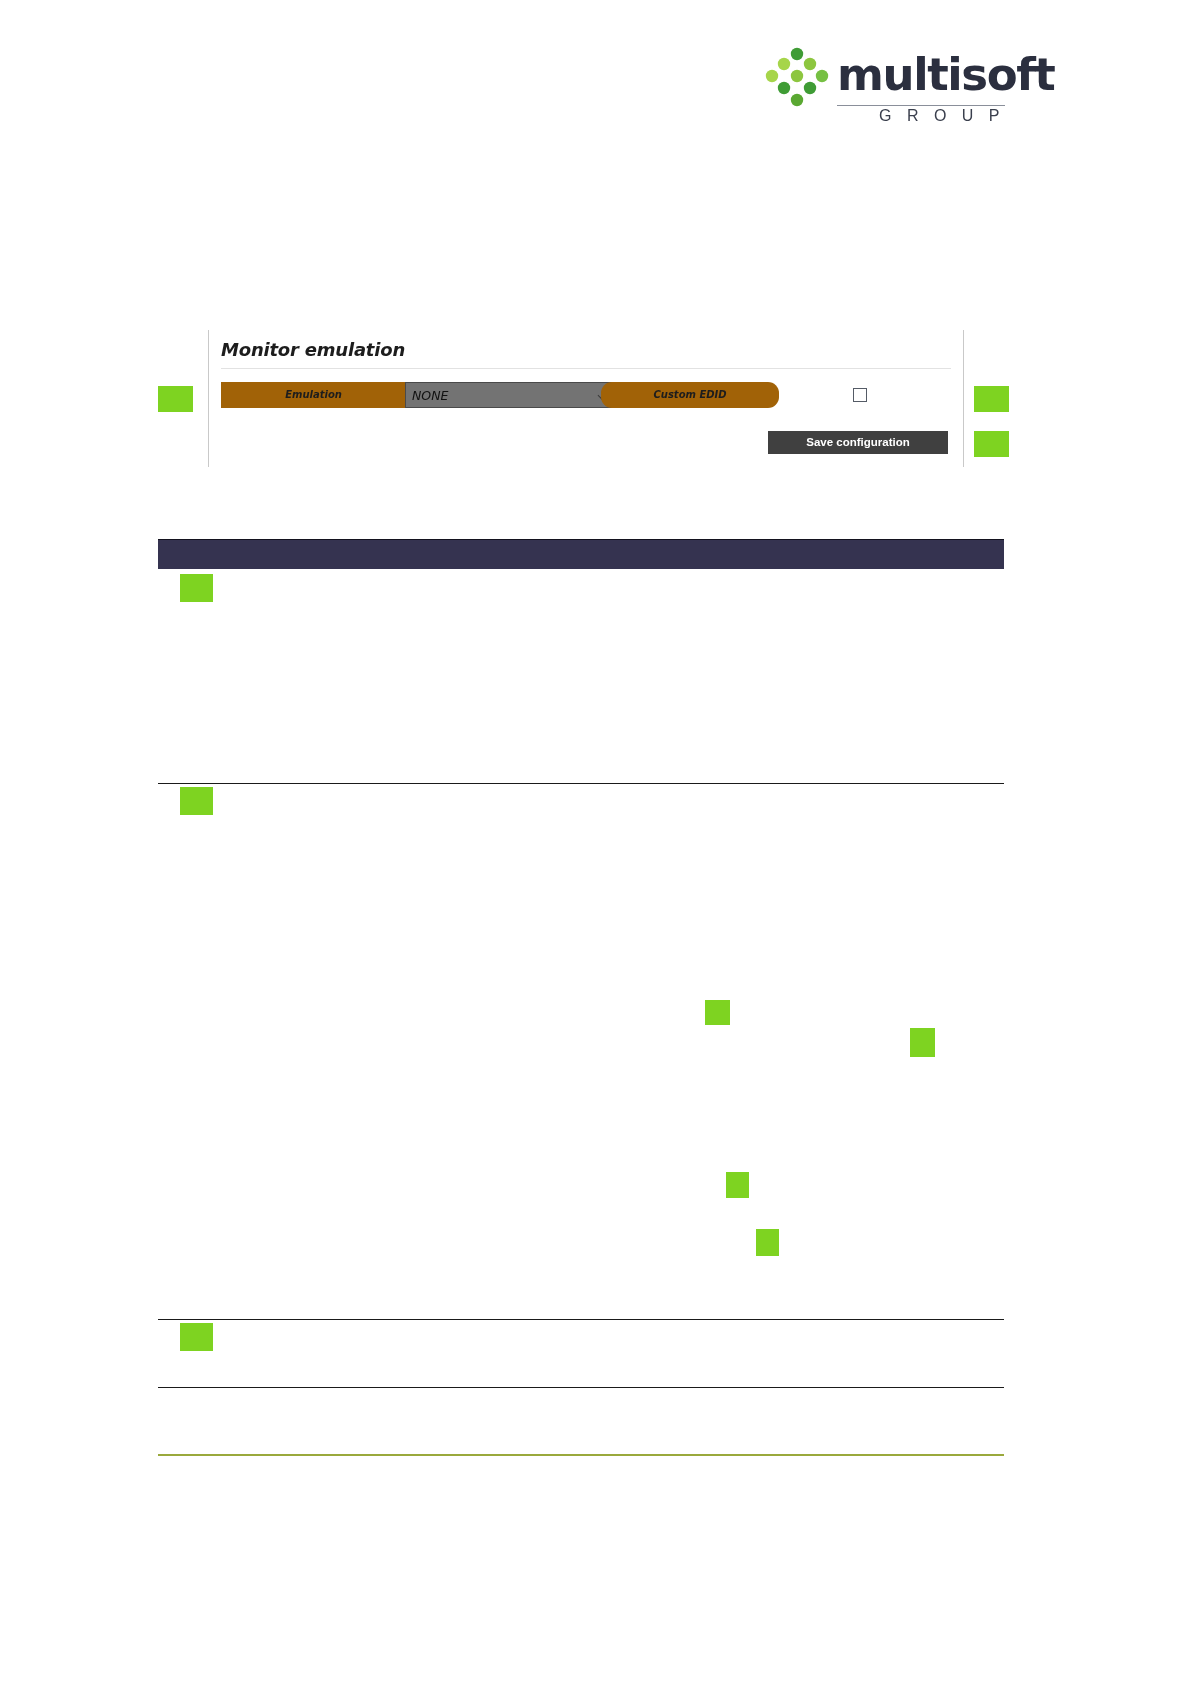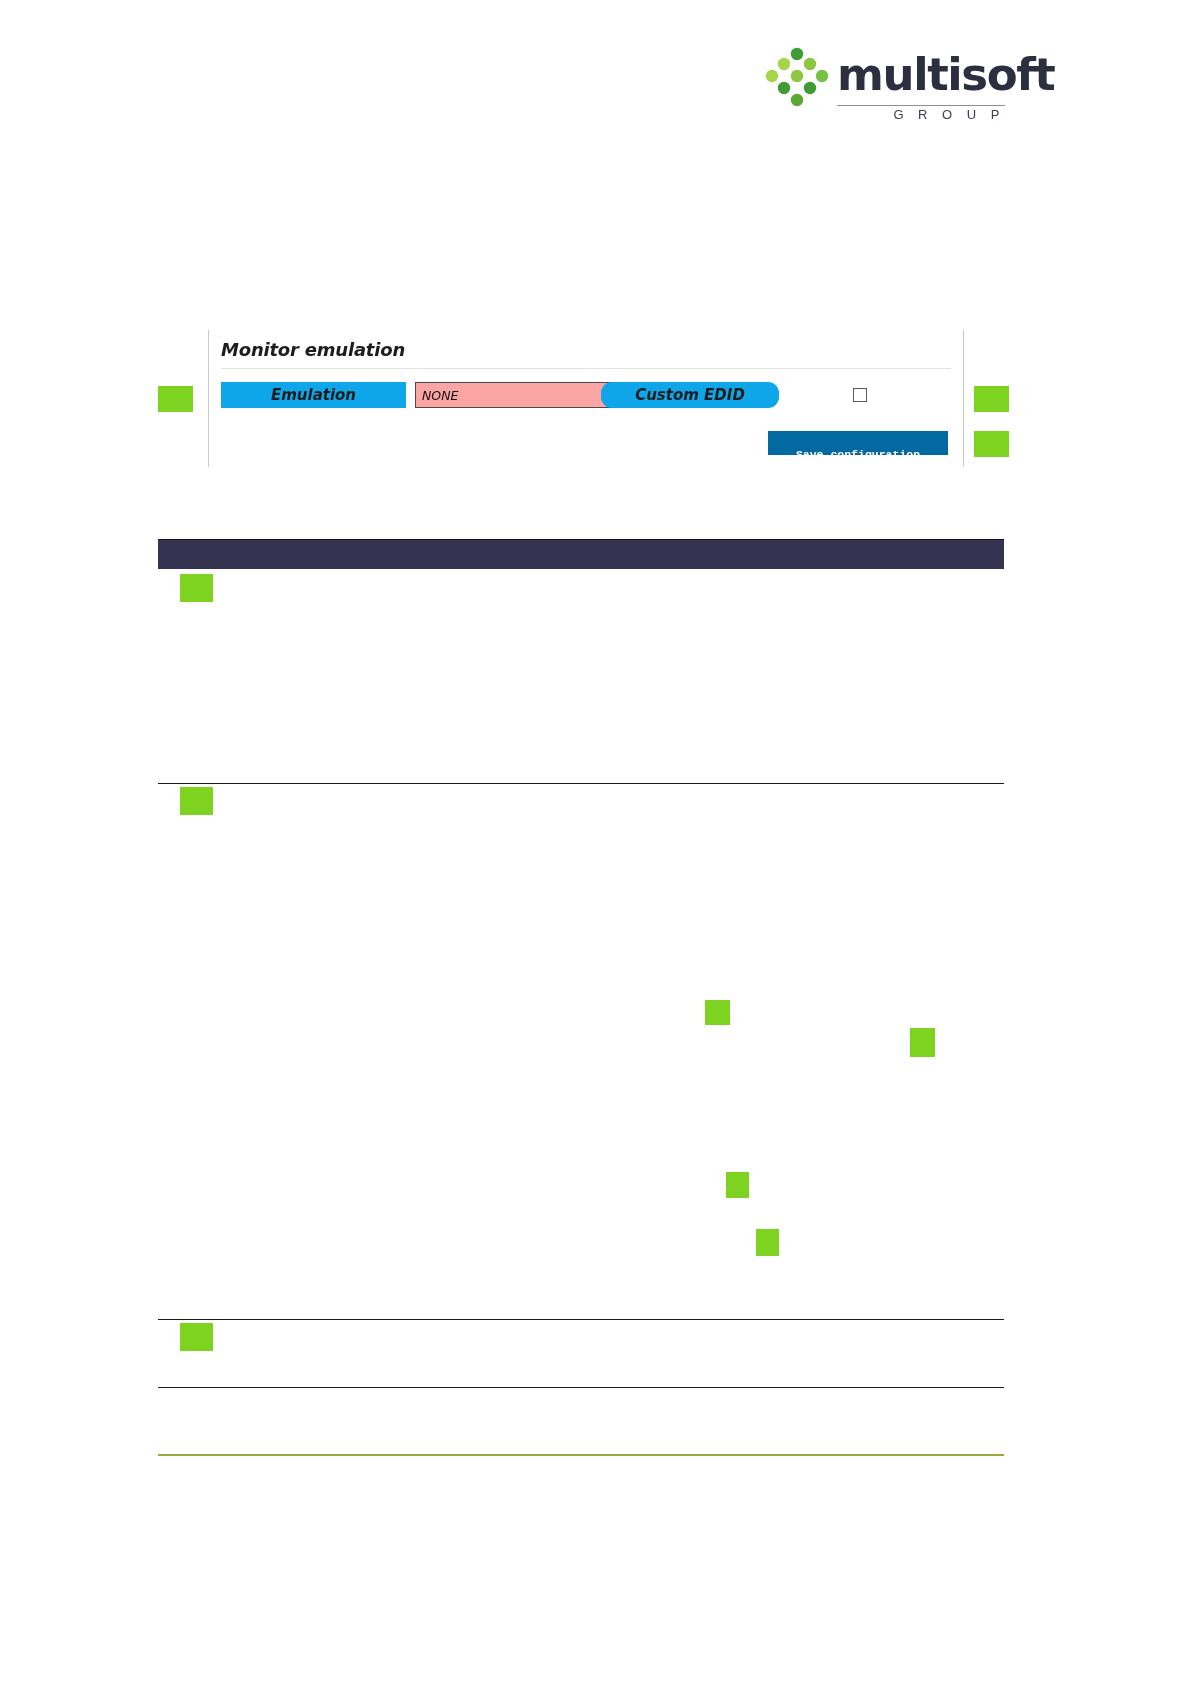--- a/index.html
+++ b/index.html
@@ -56,21 +56,21 @@
     height: 1px;
     background: #8a8f9a;
   }
   .brand-sub {
     position: absolute;
     left: 72px;
     top: 64px;
     width: 168px;
     text-align: right;
     font-family: "Liberation Sans", sans-serif;
-    font-size: 13px;
+    font-size: 16px;
     letter-spacing: 5.5px;
     color: #3a3f4d;
     white-space: nowrap;
   }
 
   
   .figure {
     position: absolute;
     left: 208px;
     top: 317px;
@@ -105,37 +105,37 @@
     left: 12px;
     top: 52px;
     width: 730px;
     height: 26px;
   }
   .cell-label {
     position: absolute;
     top: 0;
     height: 26px;
     line-height: 26px;
-    background: #0ea5e9;
+    background: #a16207;
     text-align: center;
     font-family: "DejaVu Sans", sans-serif;
     font-weight: bold;
-    font-size: 15px;
+    font-size: 10px;
     color: #1d1d1d;
   }
   .cell-emulation-label { left: 0px;   width: 185px; }
   .cell-custom-edid     { left: 380px; width: 178px; border-radius: 11px; }
 
   .select-box {
     position: absolute;
-    left: 194px;
+    left: 184px;
     top: 0px;
     width: 212px;
     height: 26px;
-    background: #fca5a5;
+    background: #737373;
     border: 1px solid #4a4a4a;
     box-sizing: border-box;
   }
   .select-value {
     position: absolute;
     left: 6px;
     top: 0;
     height: 24px;
     line-height: 25px;
     font-family: "DejaVu Sans", sans-serif;
@@ -171,29 +171,29 @@
     border: 1.5px solid #555b66;
     box-sizing: border-box;
   }
 
   .save-button {
     position: absolute;
     left: 768px;
     top: 418px;
     width: 180px;
     height: 23px;
-    background: #0369a1;
+    background: #404040;
     color: #ffffff;
-    font-family: Liberation Mono, monospace;
+    font-family: Liberation Sans, sans-serif;
     font-weight: bold;
     font-size: 11.5px;
     line-height: 23px;
     text-align: center;
     border: none;
-    padding: 12px;
+    padding: 0;
   }
 
   
   .navy-band {
     position: absolute;
     left: 158px;
     top: 526px;
     width: 846px;
     height: 29px;
     background: #353350;

